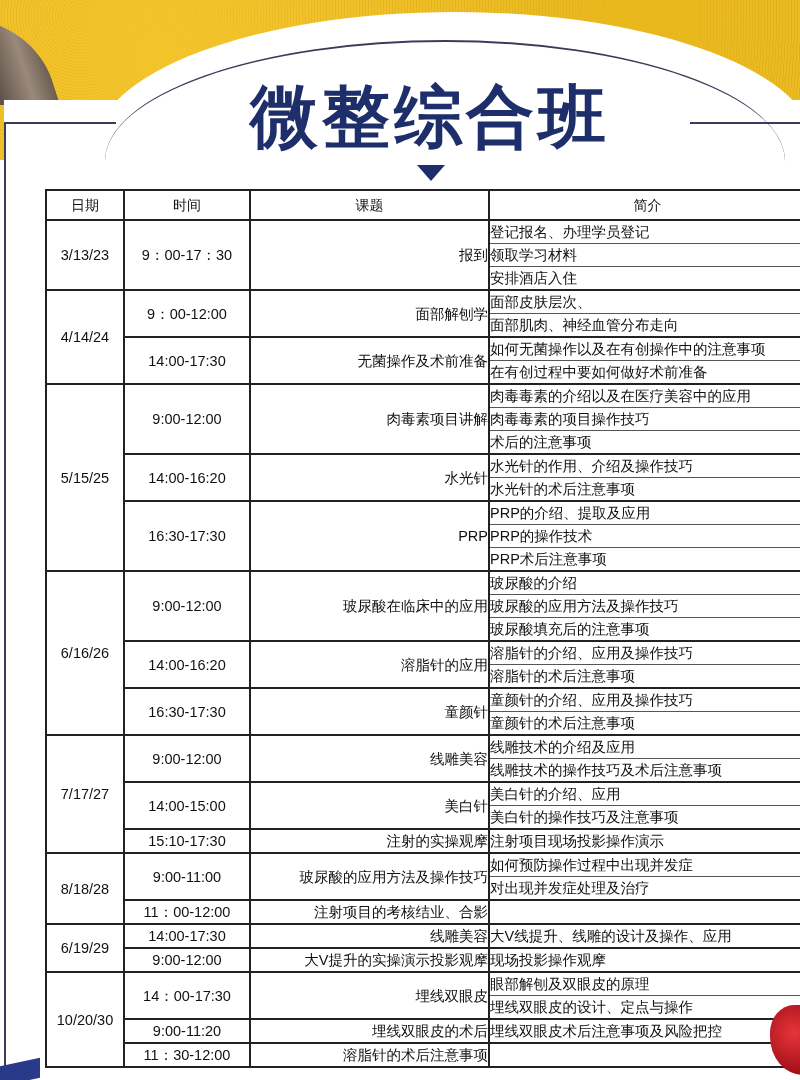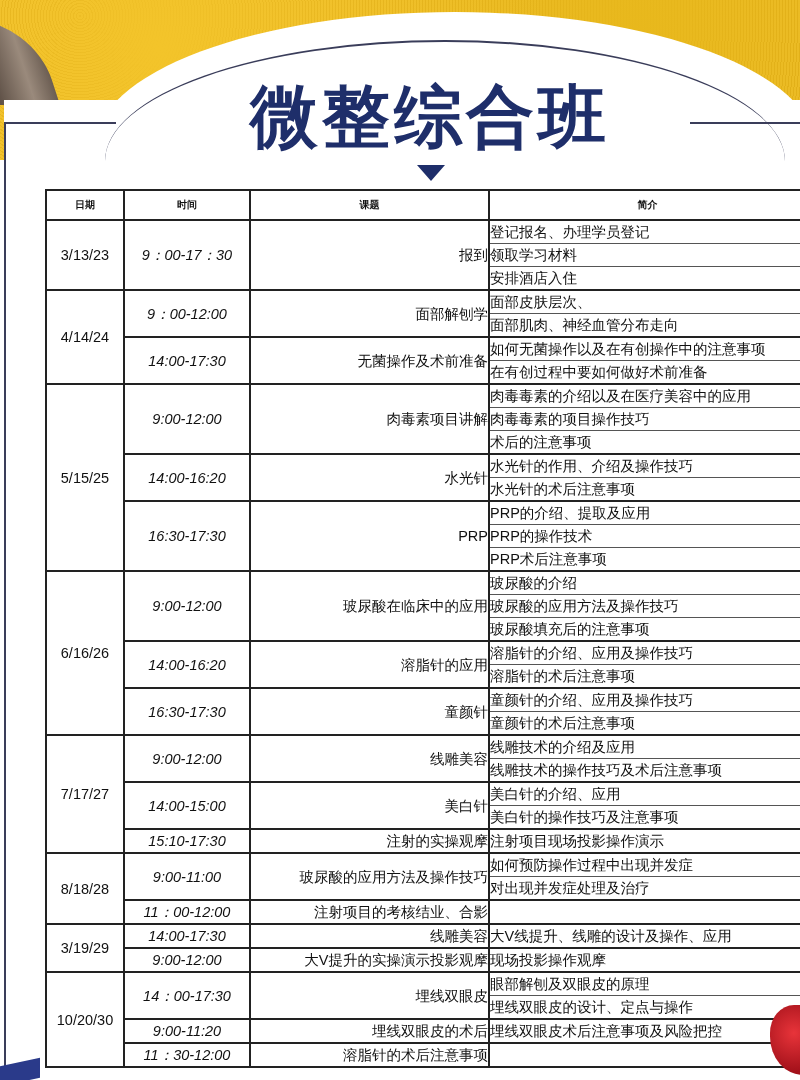--- a/index.html
+++ b/index.html
@@ -55,23 +55,23 @@
   }
   table.sched {
     position:absolute; left:45px; top:189px; width:760px;
     border-collapse:collapse; table-layout:fixed;
     font-family:"Liberation Sans", "DejaVu Sans", sans-serif;
     color:#111;
   }
   table.sched th, table.sched td {
     border:2px solid #222; padding:0; font-size:14.5px; line-height:20px;
   }
-  table.sched th { height:28px; font-weight:bold; font-size:10px; text-align:center; }
+  table.sched th { height:28px; font-weight:normal; font-size:14px; text-align:center; }
   td.date { text-align:center; font-size:15px;margin-left:8px; }
-  td.time { text-align:center; font-size:15px;font-style:italic; }
+  td.time { text-align:center; font-size:15px; }
   td.topic { text-align:right; font-size:15px; }
   td.desc { text-align:left; padding-left:2px; }
   td.desc .line {
     display:block; height:22px; line-height:22px; white-space:nowrap;
     border-bottom:1.5px solid #555;
   }
   td.desc .line:last-child { border-bottom:none; }
   .seal {
     position:absolute; left:770px; top:1005px; width:60px; height:70px;
     background: radial-gradient(circle at 40% 40%, #e8343a, #a3111a 70%);
@@ -226,21 +226,21 @@
         </td>
       </tr>
       <tr>
         <td class="time">11：00-12:00</td>
         <td class="topic">注射项目的考核结业、合影</td>
         <td class="desc">
           <span class="line"></span>
         </td>
       </tr>
       <tr>
-        <td class="date" rowspan="2">3/19/29</td>
+        <td class="date" rowspan="2">6/19/29</td>
         <td class="time">14:00-17:30</td>
         <td class="topic">线雕美容</td>
         <td class="desc">
           <span class="line">大V线提升、线雕的设计及操作、应用</span>
         </td>
       </tr>
       <tr>
         <td class="time">9:00-12:00</td>
         <td class="topic">大V提升的实操演示投影观摩</td>
         <td class="desc">

